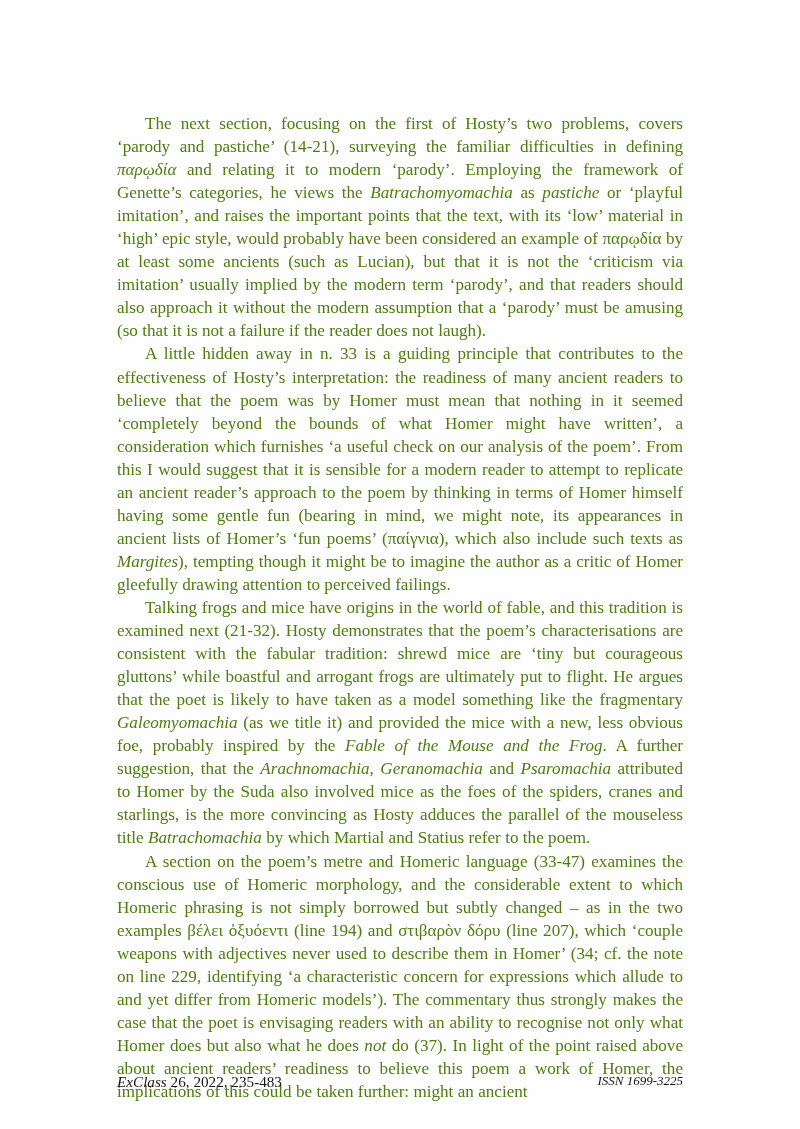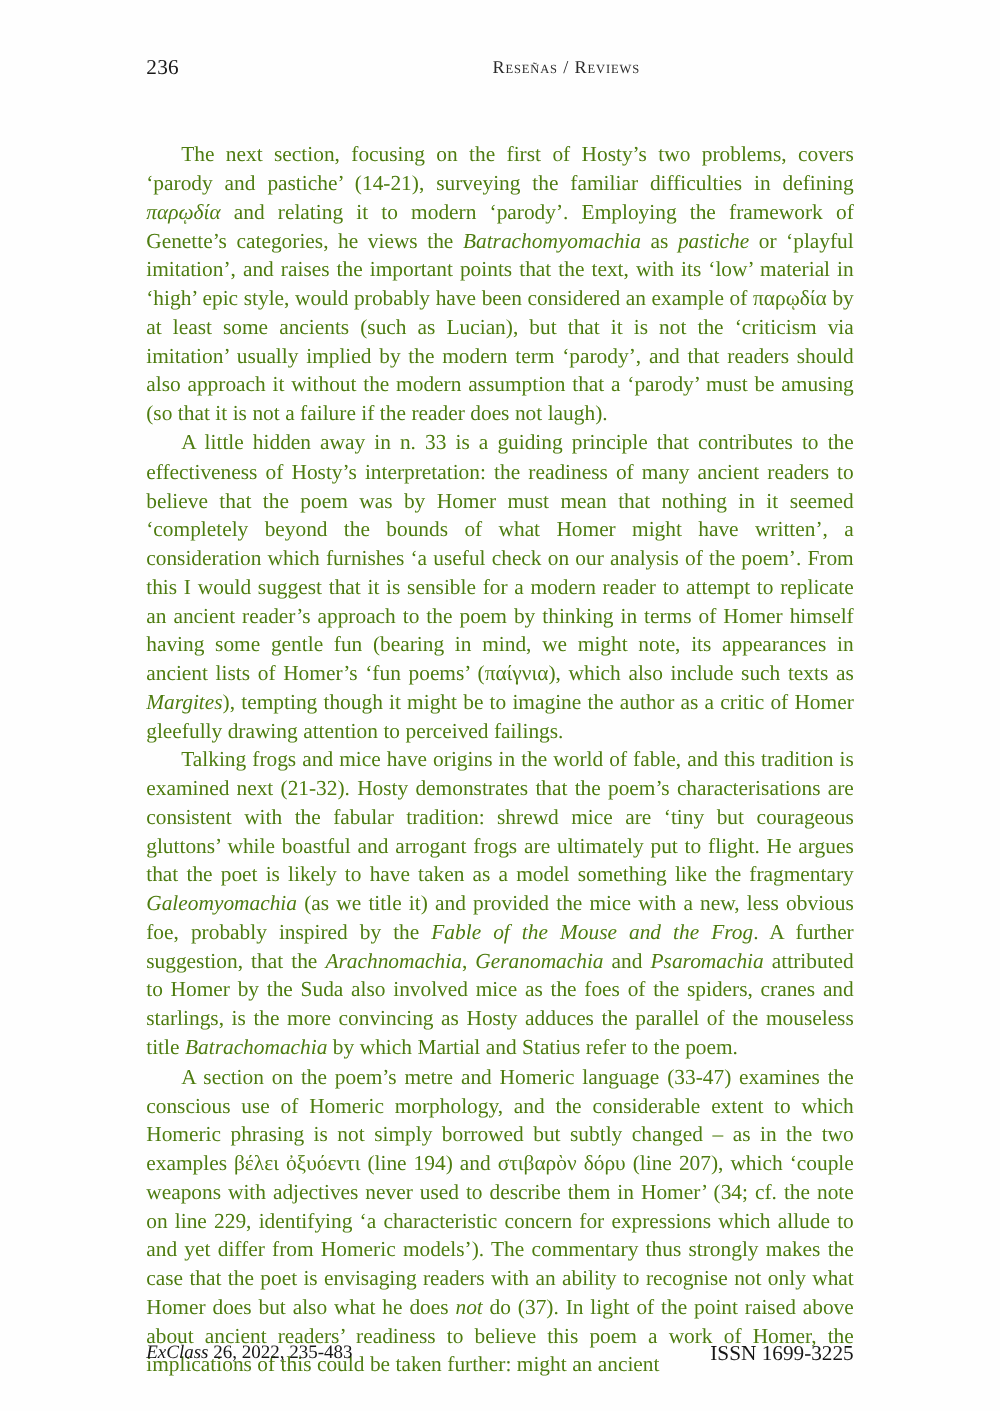--- a/index.html
+++ b/index.html
@@ -85,32 +85,29 @@
     position: absolute;
     left: 0;
     top: 0;
     white-space: nowrap;
   }
   .footer-right {
     position: absolute;
     right: 0;
     top: 0;
     white-space: nowrap;
-    font-size: 17px;
+    font-size: 13px;
+    font-style: italic;
   }
 </style>
 </head>
 <body>
 
 <div class="page">
 
-  <div class="running-head">
-    <span class="folio">236</span>
-    <span class="head-title">Reseñas / Reviews</span>
-  </div>
 
   <div class="textblock" id="textblock">
       <p class="para last-line-left"><span>The next section, focusing on the first of Hosty’s two problems, covers ‘parody and pastiche’ (14-21), surveying the familiar difficulties in defining </span><span class="grk grk-i">παρῳδία</span><span> and relating it to modern ‘parody’. Employing the framework of Genette’s categories, he views the </span><i>Batrachomyomachia</i><span> as </span><i>pastiche</i><span> or ‘playful imitation’, and raises the important points that the text, with its ‘low’ material in ‘high’ epic style, would probably have been considered an example of </span><span class="grk">παρῳδία</span><span> by at least some ancients (such as Lucian), but that it is not the ‘criticism via imitation’ usually implied by the modern term ‘parody’, and that readers should also approach it without the modern assumption that a ‘parody’ must be amusing (so that it is not a failure if the reader does not laugh).</span></p>
       <p class="para last-line-left"><span>A little hidden away in n. 33 is a guiding principle that contributes to the effectiveness of Hosty’s interpretation: the readiness of many ancient readers to believe that the poem was by Homer must mean that nothing in it seemed ‘completely beyond the bounds of what Homer might have written’, a consideration which furnishes ‘a useful check on our analysis of the poem’. From this I would suggest that it is sensible for a modern reader to attempt to replicate an ancient reader’s approach to the poem by thinking in terms of Homer himself having some gentle fun (bearing in mind, we might note, its appearances in ancient lists of Homer’s ‘fun poems’ (</span><span class="grk">παίγνια</span><span>), which also include such texts as </span><i>Margites</i><span>), tempting though it might be to imagine the author as a critic of Homer gleefully drawing attention to perceived failings.</span></p>
       <p class="para last-line-left"><span>Talking frogs and mice have origins in the world of fable, and this tradition is examined next (21-32). Hosty demonstrates that the poem’s characterisations are consistent with the fabular tradition: shrewd mice are ‘tiny but courageous gluttons’ while boastful and arrogant frogs are ultimately put to flight. He argues that the poet is likely to have taken as a model something like the fragmentary </span><i>Galeomyomachia</i><span> (as we title it) and provided the mice with a new, less obvious foe, probably inspired by the </span><i>Fable of the Mouse and the Frog</i><span>. A further suggestion, that the </span><i>Arachnomachia</i><span>, </span><i>Geranomachia</i><span> and </span><i>Psaromachia</i><span> attributed to Homer by the Suda also involved mice as the foes of the spiders, cranes and starlings, is the more convincing as Hosty adduces the parallel of the mouseless title </span><i>Batrachomachia</i><span> by which Martial and Statius refer to the poem.</span></p>
       <p class="para"><span>A section on the poem’s metre and Homeric language (33-47) examines the conscious use of Homeric morphology, and the considerable extent to which Homeric phrasing is not simply borrowed but subtly changed – as in the two examples </span><span class="grk">βέλει ὀξυόεντι</span><span> (line 194) and </span><span class="grk">στιβαρὸν δόρυ</span><span> (line 207), which ‘couple weapons with adjectives never used to describe them in Homer’ (34; cf. the note on line 229, identifying ‘a characteristic concern for expressions which allude to and yet differ from Homeric models’). The commentary thus strongly makes the case that the poet is envisaging readers with an ability to recognise not only what Homer does but also what he does </span><i>not</i><span> do (37). In light of the point raised above about ancient readers’ readiness to believe this poem a work of Homer, the implications of this could be taken further: might an ancient</span></p>
     </div>
 
   <div class="footer">
     <span class="footer-left"><i>ExClass</i><span> 26, 2022, 235-483</span></span>

